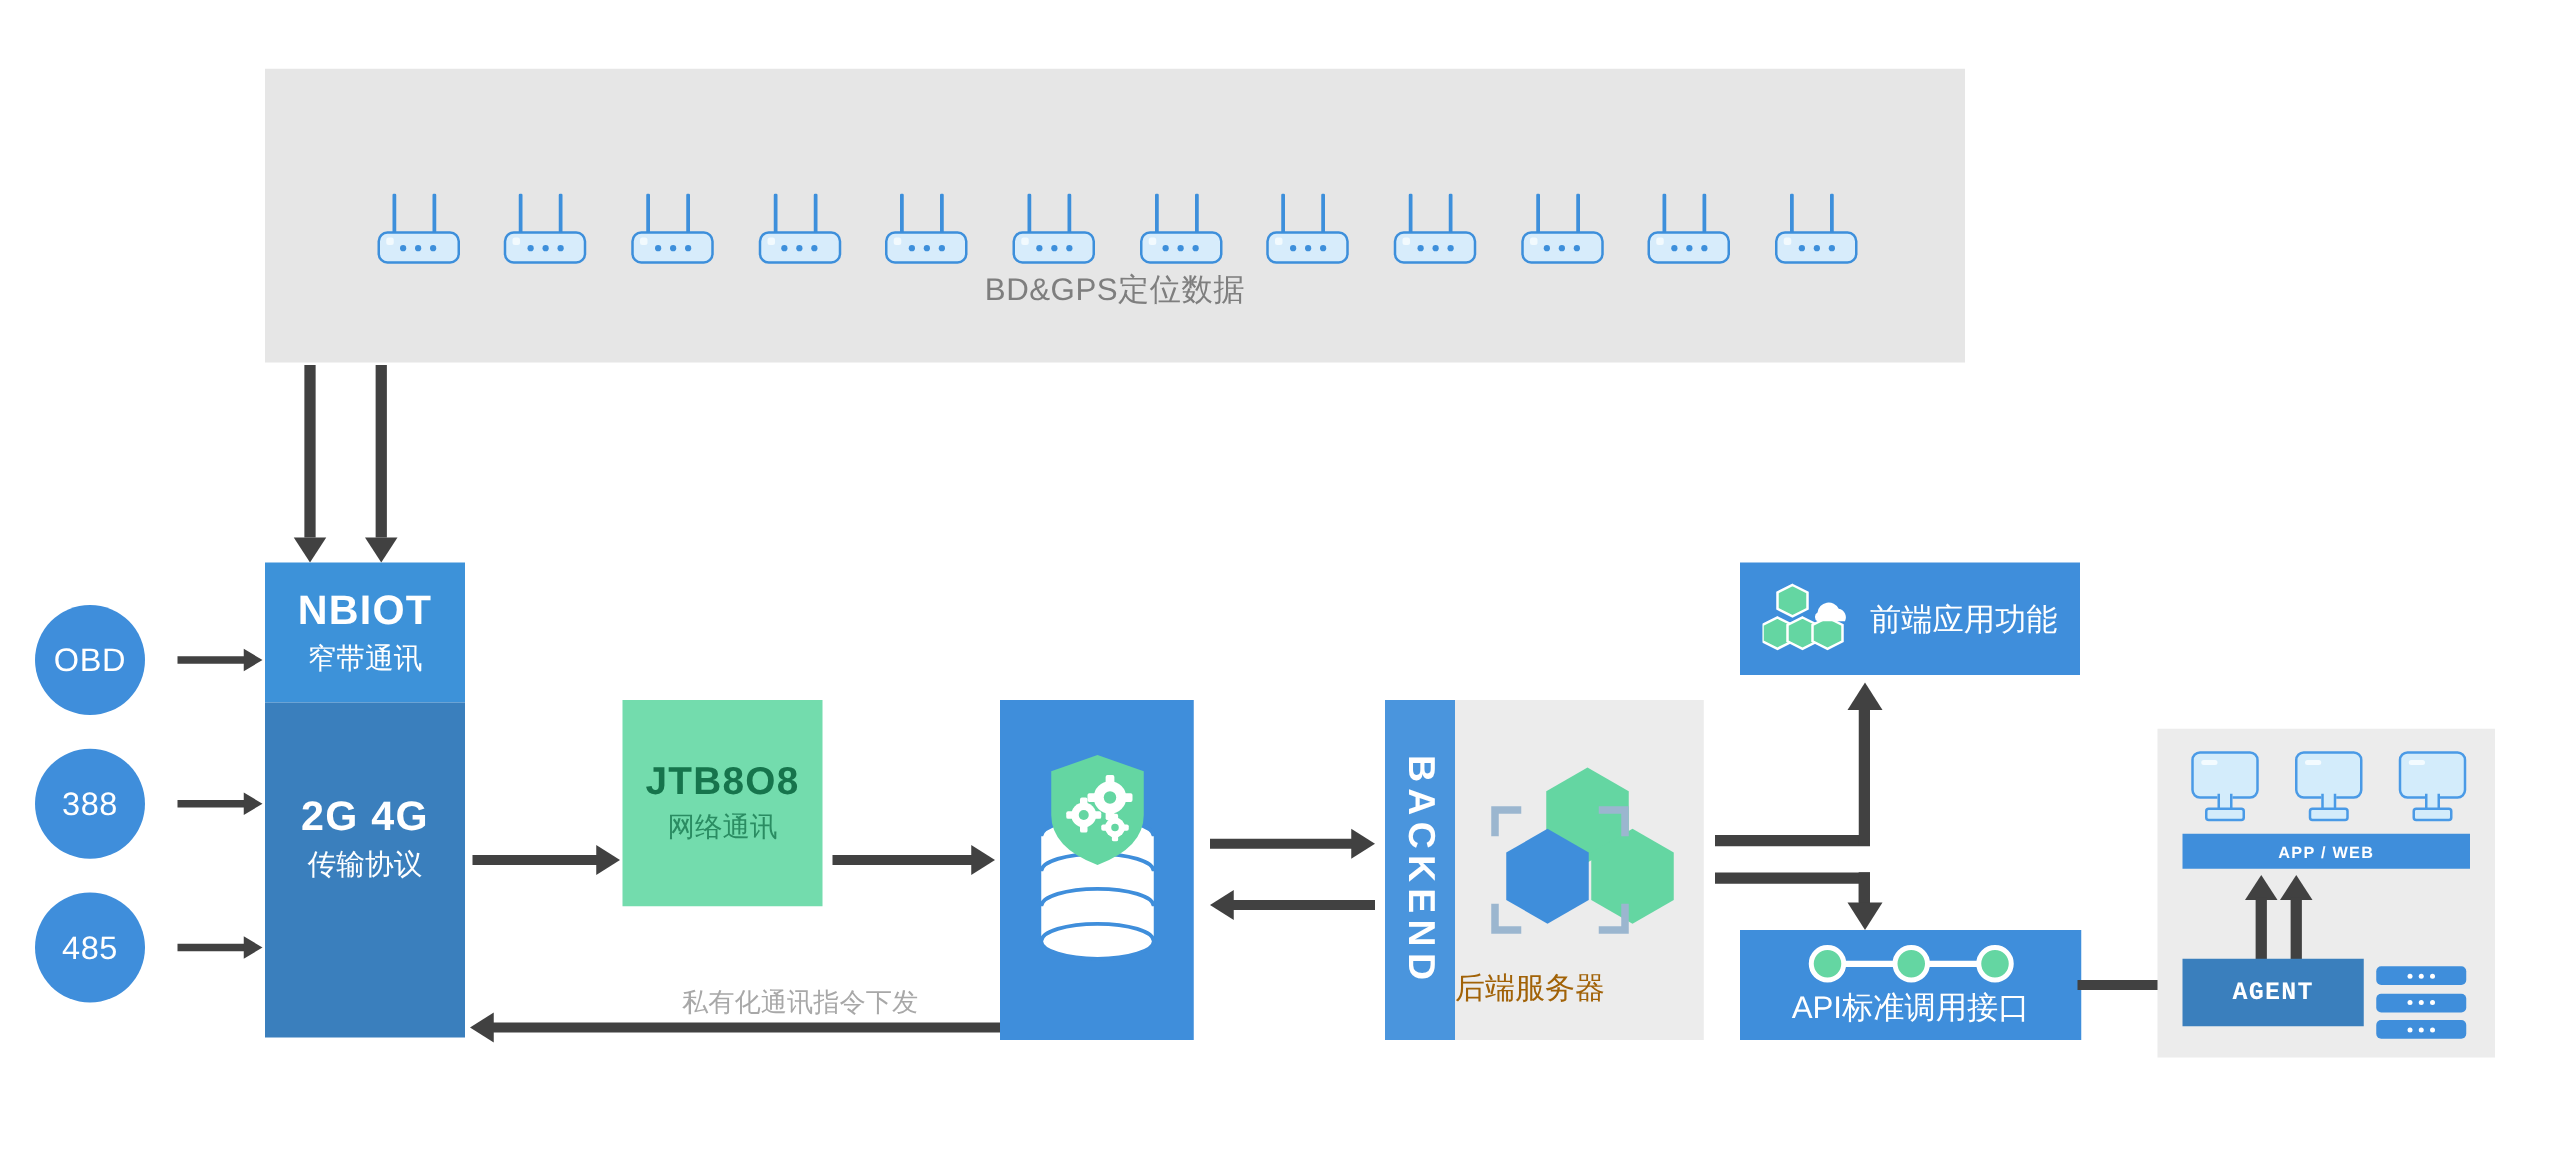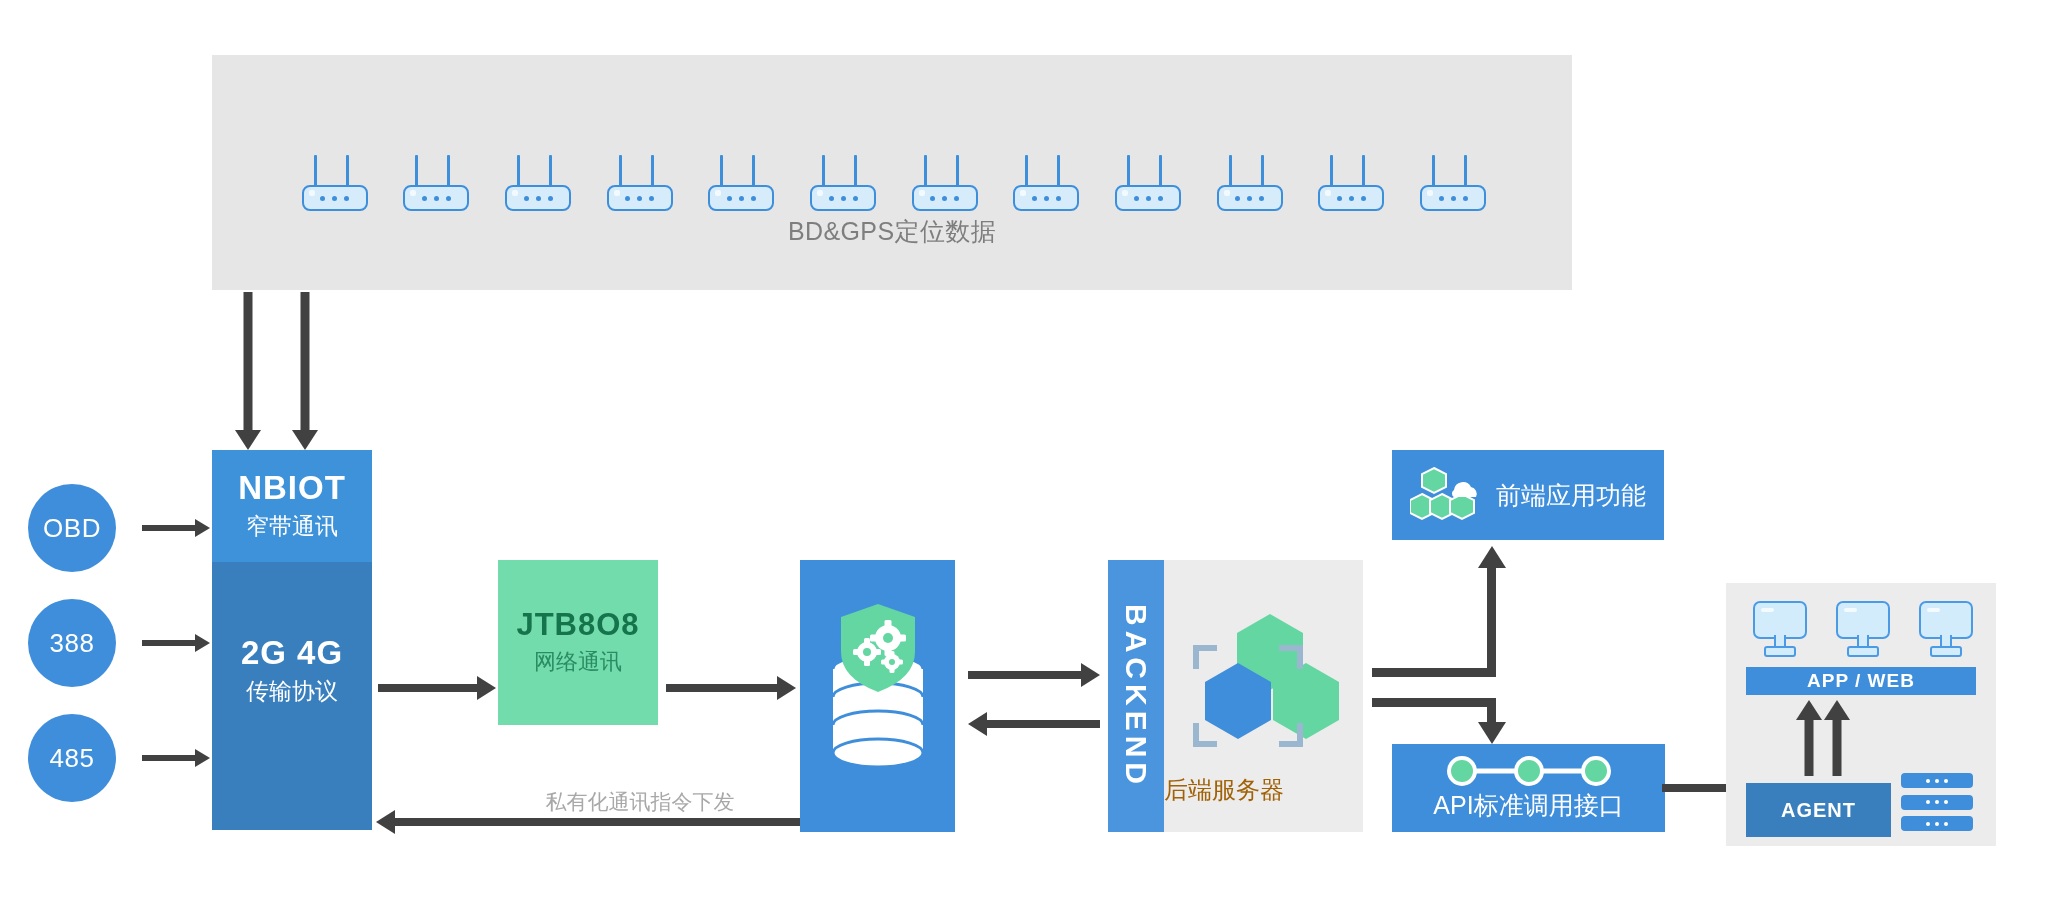--- a/index.html
+++ b/index.html
@@ -130,27 +130,27 @@
   .monitor{position:relative;width:50px;height:54px;}
   .monitor .screen{
     position:absolute;top:0;left:0;width:50px;height:34px;background:#d3ecfb;
     border:2.5px solid #4a9ae6;border-radius:7px;
   }
   .monitor .screen .hl{position:absolute;left:6px;top:5px;width:13px;height:4px;border-radius:2px;background:#f3fbff;}
   .monitor .neck{position:absolute;top:34px;left:21px;width:8px;height:12px;background:#d3ecfb;border-left:2.5px solid #4a9ae6;border-right:2.5px solid #4a9ae6;}
   .monitor .base{position:absolute;top:45px;left:11px;width:28px;height:7px;background:#d3ecfb;border:2.5px solid #4a9ae6;border-radius:3px;}
   #appweb-bar{
     position:absolute;left:20px;top:84px;width:230px;height:28px;background:#3f8edb;
-    display:flex;align-items:center;justify-content:center;color:#fff;font-size:19px;
+    display:flex;align-items:center;justify-content:center;color:#fff;font-size:13px;
     font-weight:bold;letter-spacing:1px;
   }
   #agent-box{
-    position:absolute;left:20px;top:200px;width:145px;height:54px;background:#3a7fbd;
+    position:absolute;left:20px;top:184px;width:145px;height:54px;background:#3a7fbd;
     display:flex;align-items:center;justify-content:center;color:#fff;font-size:20px;
-    font-weight:bold;letter-spacing:1px;
+    font-weight:bold;letter-spacing:1px;font-family:Liberation Mono, monospace;
   }
   #rack-stack{position:absolute;left:175px;top:190px;width:72px;height:58px;
     display:flex;flex-direction:column;justify-content:space-between;}
   .rack{
     width:72px;height:15px;background:#3f8edb;border-radius:4px;
     display:flex;align-items:center;justify-content:center;gap:5px;
   }
   .rack i{width:4px;height:4px;border-radius:50%;background:#ffffff;}
 
   

